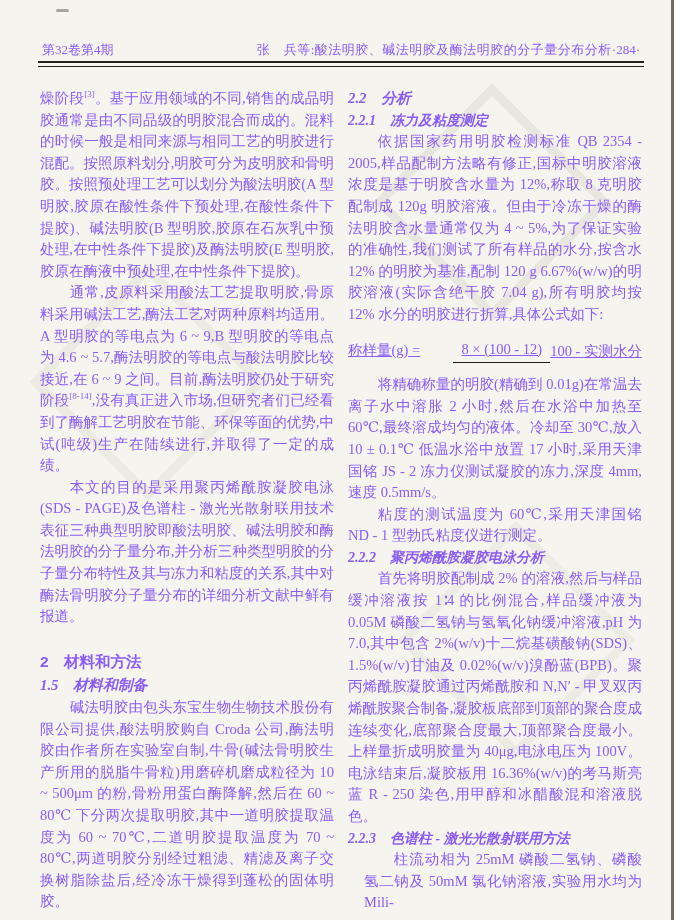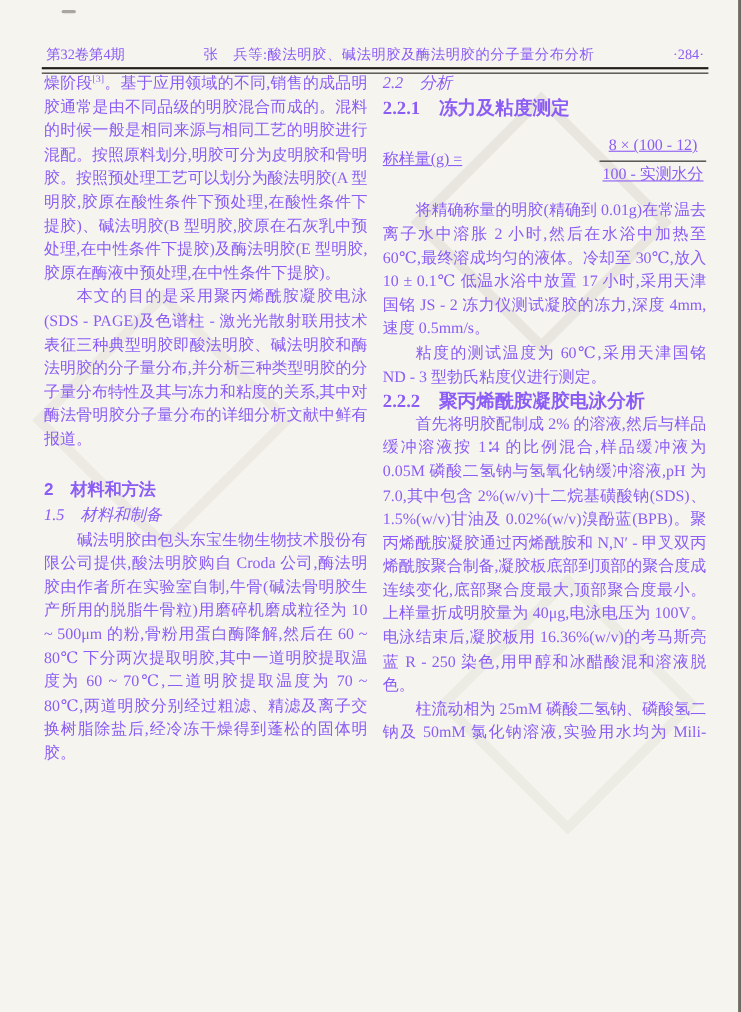--- a/index.html
+++ b/index.html
@@ -16,43 +16,43 @@
       border:9px solid rgba(158,150,134,.14);pointer-events:none;}
   .wm1{left:408px;top:118px;}
   .wm2{left:64px;top:298px;border-color:rgba(158,150,134,.10);}
   .wm3{left:432px;top:556px;border-color:rgba(158,150,134,.09);}
   
   .header{
     position:absolute;top:41px;left:42px;right:34px;
     display:flex;align-items:baseline;font-size:13px;white-space:nowrap;
   }
   .hdr-issue{flex:0 0 auto;}
-  .hdr-title{flex:1 1 auto;text-align:center;letter-spacing:.5px;}
+  .hdr-title{flex:1 1 auto;text-align:right;letter-spacing:.5px;}
   .hdr-page{flex:0 0 auto;}
   .rule{
     position:absolute;top:61px;left:38px;right:30px;height:3px;
     border-top:2.5px solid #23201c;border-bottom:1.2px solid #23201c;
   }
   
   .columns{
-    position:absolute;top:66px;left:40px;right:32px;
+    position:absolute;top:88px;left:40px;right:32px;
     display:flex;gap:14px;
     font-size:14.5px;line-height:21.6px;
   }
   .col{flex:1 1 0;min-width:0;}
   p.para{margin:0;text-align:justify;text-justify:inter-ideograph;}
   p.indent{text-indent:2.05em;}
-  p.cont{text-align-last:justify;}
+  p.cont{text-align-last:justify;margin-left:16px;}
   sup{font-size:9px;line-height:0;}
   .h1{font-weight:bold;font-size:15.5px;margin:23px 0 3px;font-family:"Liberation Sans","DejaVu Sans",sans-serif;}
-  .h2{font-weight:normal;font-style:italic;font-size:14.8px;margin:0;}
-  .h3{font-weight:600;font-size:17px;margin:0;}
+  .h2{font-weight:bold;font-style:italic;font-size:14.8px;margin:0;}
+  .h3{font-weight:600;font-style:italic;font-size:14px;margin:0;}
   
   .formula{display:flex;justify-content:space-between;align-items:center;gap:7px;margin:13px 0 11px;text-decoration:underline;}
-  .frac{display:inline-flex;flex-direction:column;text-align:center;}
+  .frac{display:inline-flex;flex-direction:row;text-align:center;}
   .frac .num{padding:0 8px 2px;border-bottom:1.4px solid #1d1b18;}
   .frac .den{padding-top:2px;}
 </style>
 </head>
 <body>
 
 <div class="page">
 
   <div class="speck"></div>
   <div class="wm wm1"></div>
@@ -62,37 +62,40 @@
   <div class="header">
     <span class="hdr-issue">第32卷第4期</span>
     <span class="hdr-title">张　兵等:酸法明胶、碱法明胶及酶法明胶的分子量分布分析</span>
     <span class="hdr-page">·284·</span>
   </div>
   <div class="rule"></div>
 
   <main class="columns">
     <div class="col" id="left-col">
         <p class="para">燥阶段<sup>[3]</sup>。基于应用领域的不同,销售的成品明胶通常是由不同品级的明胶混合而成的。混料的时候一般是相同来源与相同工艺的明胶进行混配。按照原料划分,明胶可分为皮明胶和骨明胶。按照预处理工艺可以划分为酸法明胶(A 型明胶,胶原在酸性条件下预处理,在酸性条件下提胶)、碱法明胶(B 型明胶,胶原在石灰乳中预处理,在中性条件下提胶)及酶法明胶(E 型明胶,胶原在酶液中预处理,在中性条件下提胶)。</p>
+        <p class="para indent">通常,皮原料采用酸法工艺提取明胶,骨原料采用碱法工艺,酶法工艺对两种原料均适用。A 型明胶的等电点为 6 ~ 9,B 型明胶的等电点为 4.6 ~ 5.7,酶法明胶的等电点与酸法明胶比较接近,在 6 ~ 9 之间。目前,酶法明胶仍处于研究阶段<sup>[8-14]</sup>,没有真正进入市场,但研究者们已经看到了酶解工艺明胶在节能、环保等面的优势,中试(吨级)生产在陆续进行,并取得了一定的成绩。</p>
         <p class="para indent">本文的目的是采用聚丙烯酰胺凝胶电泳(SDS - PAGE)及色谱柱 - 激光光散射联用技术表征三种典型明胶即酸法明胶、碱法明胶和酶法明胶的分子量分布,并分析三种类型明胶的分子量分布特性及其与冻力和粘度的关系,其中对酶法骨明胶分子量分布的详细分析文献中鲜有报道。</p>
         <div class="h1">2　材料和方法</div>
         <div class="h2">1.5　材料和制备</div>
         <p class="para indent">碱法明胶由包头东宝生物生物技术股份有限公司提供,酸法明胶购自 Croda 公司,酶法明胶由作者所在实验室自制,牛骨(碱法骨明胶生产所用的脱脂牛骨粒)用磨碎机磨成粒径为 10 ~ 500μm 的粉,骨粉用蛋白酶降解,然后在 60 ~ 80℃ 下分两次提取明胶,其中一道明胶提取温度为 60 ~ 70℃,二道明胶提取温度为 70 ~ 80℃,两道明胶分别经过粗滤、精滤及离子交换树脂除盐后,经冷冻干燥得到蓬松的固体明胶。</p>
       </div>
     <div class="col" id="right-col">
         <div class="h2">2.2　分析</div>
         <div class="h3">2.2.1　冻力及粘度测定</div>
+        <p class="para indent">依据国家药用明胶检测标准 QB 2354 - 2005,样品配制方法略有修正,国标中明胶溶液浓度是基于明胶含水量为 12%,称取 8 克明胶配制成 120g 明胶溶液。但由于冷冻干燥的酶法明胶含水量通常仅为 4 ~ 5%,为了保证实验的准确性,我们测试了所有样品的水分,按含水 12% 的明胶为基准,配制 120 g 6.67%(w/w)的明胶溶液(实际含绝干胶 7.04 g),所有明胶均按 12% 水分的明胶进行折算,具体公式如下:</p>
         <div class="formula">
           <span>称样量(g) =</span>
           <span class="frac">
             <span class="num">8 × (100 - 12)</span>
             <span class="den">100 - 实测水分</span>
           </span>
         </div>
         <p class="para indent">将精确称量的明胶(精确到 0.01g)在常温去离子水中溶胀 2 小时,然后在水浴中加热至 60℃,最终溶成均匀的液体。冷却至 30℃,放入 10 ± 0.1℃ 低温水浴中放置 17 小时,采用天津国铭 JS - 2 冻力仪测试凝胶的冻力,深度 4mm,速度 0.5mm/s。</p>
-        <p class="para indent">粘度的测试温度为 60℃,采用天津国铭 ND - 3 型勃氏粘度仪进行测定。</p>
+        <p class="para indent">粘度的测试温度为 60℃,采用天津国铭 ND - 1 型勃氏粘度仪进行测定。</p>
         <div class="h3">2.2.2　聚丙烯酰胺凝胶电泳分析</div>
         <p class="para indent">首先将明胶配制成 2% 的溶液,然后与样品缓冲溶液按 1∶4 的比例混合,样品缓冲液为 0.05M 磷酸二氢钠与氢氧化钠缓冲溶液,pH 为 7.0,其中包含 2%(w/v)十二烷基磺酸钠(SDS)、1.5%(w/v)甘油及 0.02%(w/v)溴酚蓝(BPB)。聚丙烯酰胺凝胶通过丙烯酰胺和 N,N′ - 甲叉双丙烯酰胺聚合制备,凝胶板底部到顶部的聚合度成连续变化,底部聚合度最大,顶部聚合度最小。上样量折成明胶量为 40μg,电泳电压为 100V。电泳结束后,凝胶板用 16.36%(w/v)的考马斯亮蓝 R - 250 染色,用甲醇和冰醋酸混和溶液脱色。</p>
+        <div class="h3">2.2.3　色谱柱 - 激光光散射联用方法</div>
         <p class="para indent cont">柱流动相为 25mM 磷酸二氢钠、磷酸氢二钠及 50mM 氯化钠溶液,实验用水均为 Mili-</p>
       </div>
   </main>
 
   <div class="edge-right"></div>
 </div>
 
 </body></html>

